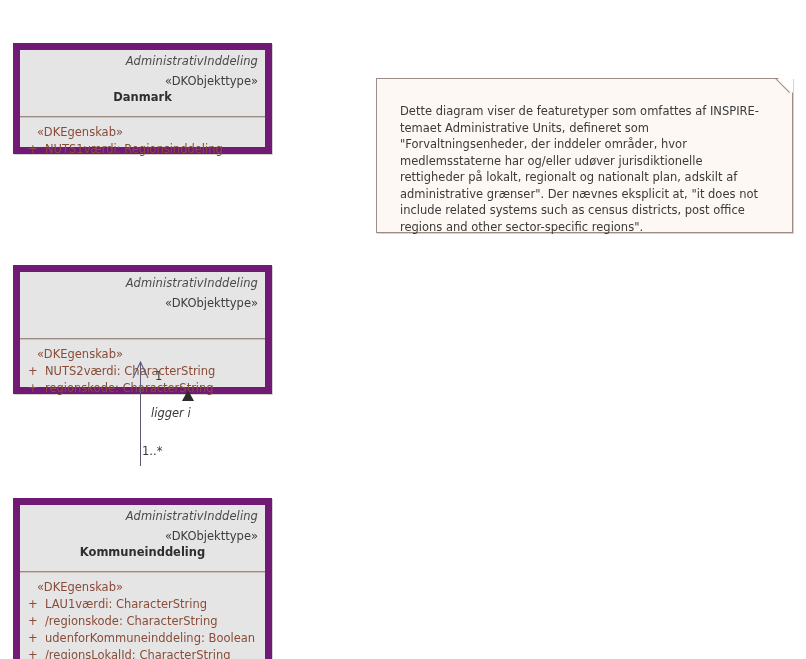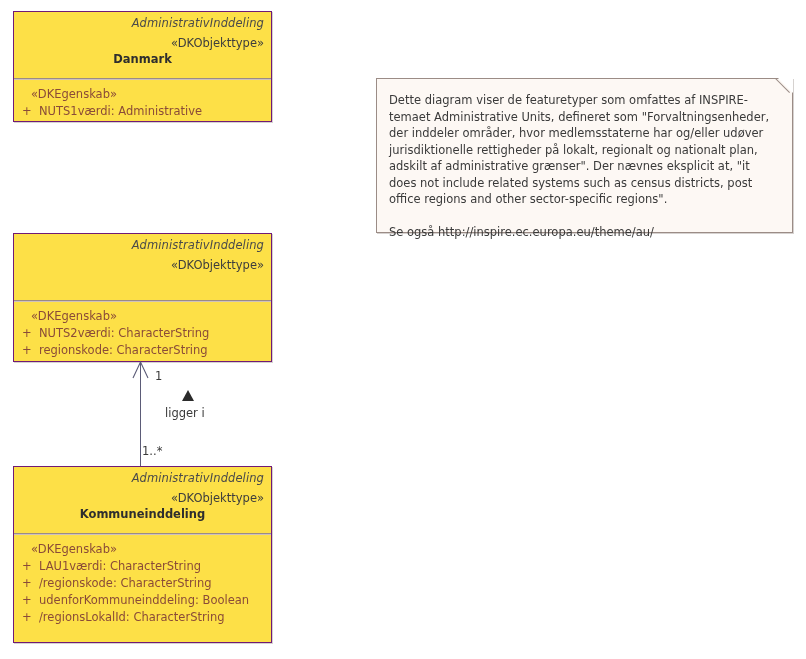--- a/index.html
+++ b/index.html
@@ -20,23 +20,24 @@
     position: absolute;
     left: 0; top: 0;
     width: 806px;
     height: 659px;
   }
 
   
   .uml-class {
     position: absolute;
     box-sizing: border-box;
-    background: #fde047;
-    border: 1px solid #701a75;
+    background: #e5e5e5;
+    border: 7px solid #701a75;
     box-shadow: 1px 1px 0 rgba(120,105,100,0.30);
+    margin-top: 32px;
   }
   .uml-header {
     box-sizing: border-box;
     padding: 4px 7px 7px 7px;
     border-bottom: 1px solid #9b8c86;
   }
   .pkg-name {
     font-style: italic;
     font-size: 11.5px;
     color: #4a4a4a;
@@ -118,21 +119,21 @@
     background: #9b8c86;
     transform: rotate(45deg);
     transform-origin: center;
   }
   .note-body {
     padding: 13px 12px 10px 12px;
     font-size: 11.5px;
     color: #3a3a3a;
     line-height: 16.5px;
   }
-  .note-para { margin: 0; }
+  .note-para { margin: 11px; }
   .note-gap { height: 16px; }
 
   
   .assoc-line {
     position: absolute;
     background: #5b5b77;
   }
   .assoc-label {
     position: absolute;
     font-size: 11.5px;
@@ -164,21 +165,21 @@
 
   <div class="uml-class" style="left:13px; top:11px; width:259px; height:111px;">
     <div class="uml-header" style="height:67px;">
       <div class="pkg-name">AdministrativInddeling</div>
       <div class="stereotype">«DKObjekttype»</div>
       <div class="class-name">Danmark</div>
     </div>
     <div class="uml-attrs">
       <div class="attr-stereotype">«DKEgenskab»</div>
       <div class="attr-row">
-        <span class="attr-vis">+</span><span>NUTS1værdi: Administrative</span>
+        <span class="attr-vis">+</span><span>NUTS1værdi: Regionsinddeling</span>
       </div>
     </div>
   </div>
 
   <div class="uml-class" style="left:13px; top:233px; width:259px; height:129px;">
     <div class="uml-header" style="height:67px;">
       <div class="pkg-name">AdministrativInddeling</div>
       <div class="stereotype">«DKObjekttype»</div>
     </div>
     <div class="uml-attrs">
@@ -197,21 +198,21 @@
     <div class="assoc-line" style="left:140px; top:362px; width:1px; height:104px;"></div>
 
     <svg class="arrow-svg" style="left:130px; top:360px;" width="22" height="20" viewBox="0 0 22 20">
       <polyline points="3,18 10.5,2 18,18" fill="none" stroke="#5b5b77" stroke-width="1.1"></polyline>
     </svg>
 
     <div class="assoc-mult" style="left:155px; top:369px;">1</div>
 
     <div class="dir-triangle" style="left:182px; top:390px;"></div>
 
-    <div class="assoc-label" style="left:165px; top:406px;">ligger i</div>
+    <div class="assoc-label" style="left:151px; top:406px;font-style:italic;">ligger i</div>
 
     <div class="assoc-mult" style="left:142px; top:444px;">1..*</div>
   </div>
 
   <div class="uml-class" style="left:13px; top:466px; width:259px; height:177px;">
     <div class="uml-header" style="height:67px;">
       <div class="pkg-name">AdministrativInddeling</div>
       <div class="stereotype">«DKObjekttype»</div>
       <div class="class-name">Kommuneinddeling</div>
     </div>
@@ -231,17 +232,16 @@
       </div>
     </div>
   </div>
 
   <div class="uml-note" style="left:376px; top:78px; width:417px; height:155px;">
     <div class="note-fold"></div>
     <div class="note-fold-line"></div>
     <div class="note-body">
       <p class="note-para">Dette diagram viser de featuretyper som omfattes af INSPIRE-temaet Administrative Units, defineret som "Forvaltningsenheder, der inddeler områder, hvor medlemsstaterne har og/eller udøver jurisdiktionelle rettigheder på lokalt, regionalt og nationalt plan, adskilt af administrative grænser". Der nævnes eksplicit at, "it does not include related systems such as census districts, post office regions and other sector-specific regions".</p>
       <div class="note-gap"></div>
-      <p class="note-para">Se også http://inspire.ec.europa.eu/theme/au/</p>
     </div>
   </div>
 
 </div>
 
 </body></html>

